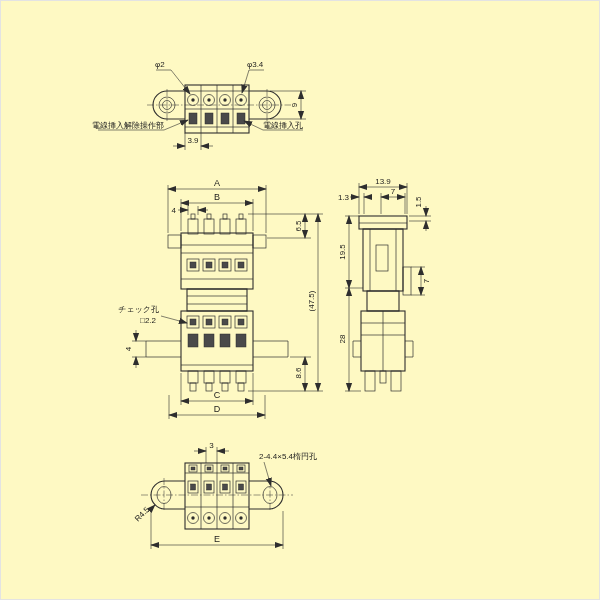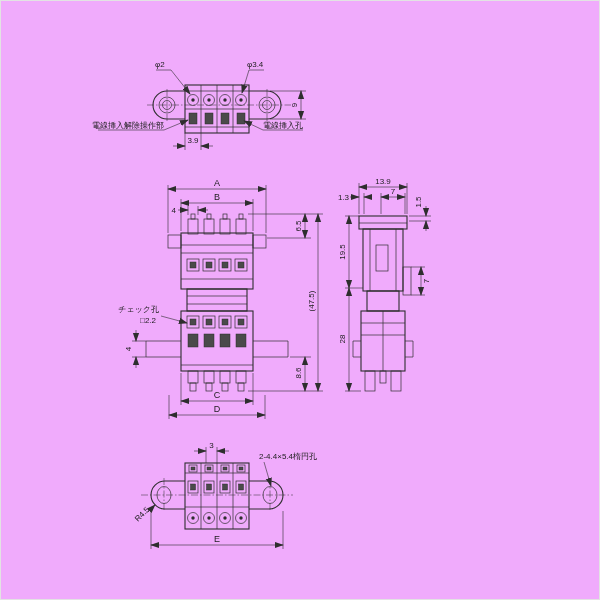--- a/index.html
+++ b/index.html
@@ -1,16 +1,16 @@
 <!DOCTYPE html>
 <html><head>
 <meta charset="utf-8">
 <style>
   html,body{margin:0;padding:0;background:#ffffff;}
-  .sheet{width:600px;height:600px;background:#f0abfc;border:1px solid #e3e3e3;box-sizing:border-box;position:relative;text-align:right;}
+  .sheet{width:600px;height:600px;background:#fef9c3;border:1px solid #e3e3e3;box-sizing:border-box;position:relative;text-align:right;}
   svg{display:block;}
   svg text{font-family:"Liberation Sans","DejaVu Sans",sans-serif;fill:#1c1c1c;}
   .t9{font-size:9px;}
   .t8{font-size:8px;}
   .mid{text-anchor:middle;}
   .end{text-anchor:end;}
   .ol{fill:none;stroke:#2e2e2e;stroke-width:1.1;}
   .il{fill:none;stroke:#2e2e2e;stroke-width:0.7;}
   .dl{fill:none;stroke:#2e2e2e;stroke-width:0.6;}
   .cl{fill:none;stroke:#2e2e2e;stroke-width:0.5;stroke-dasharray:7 2 1.5 2;}

